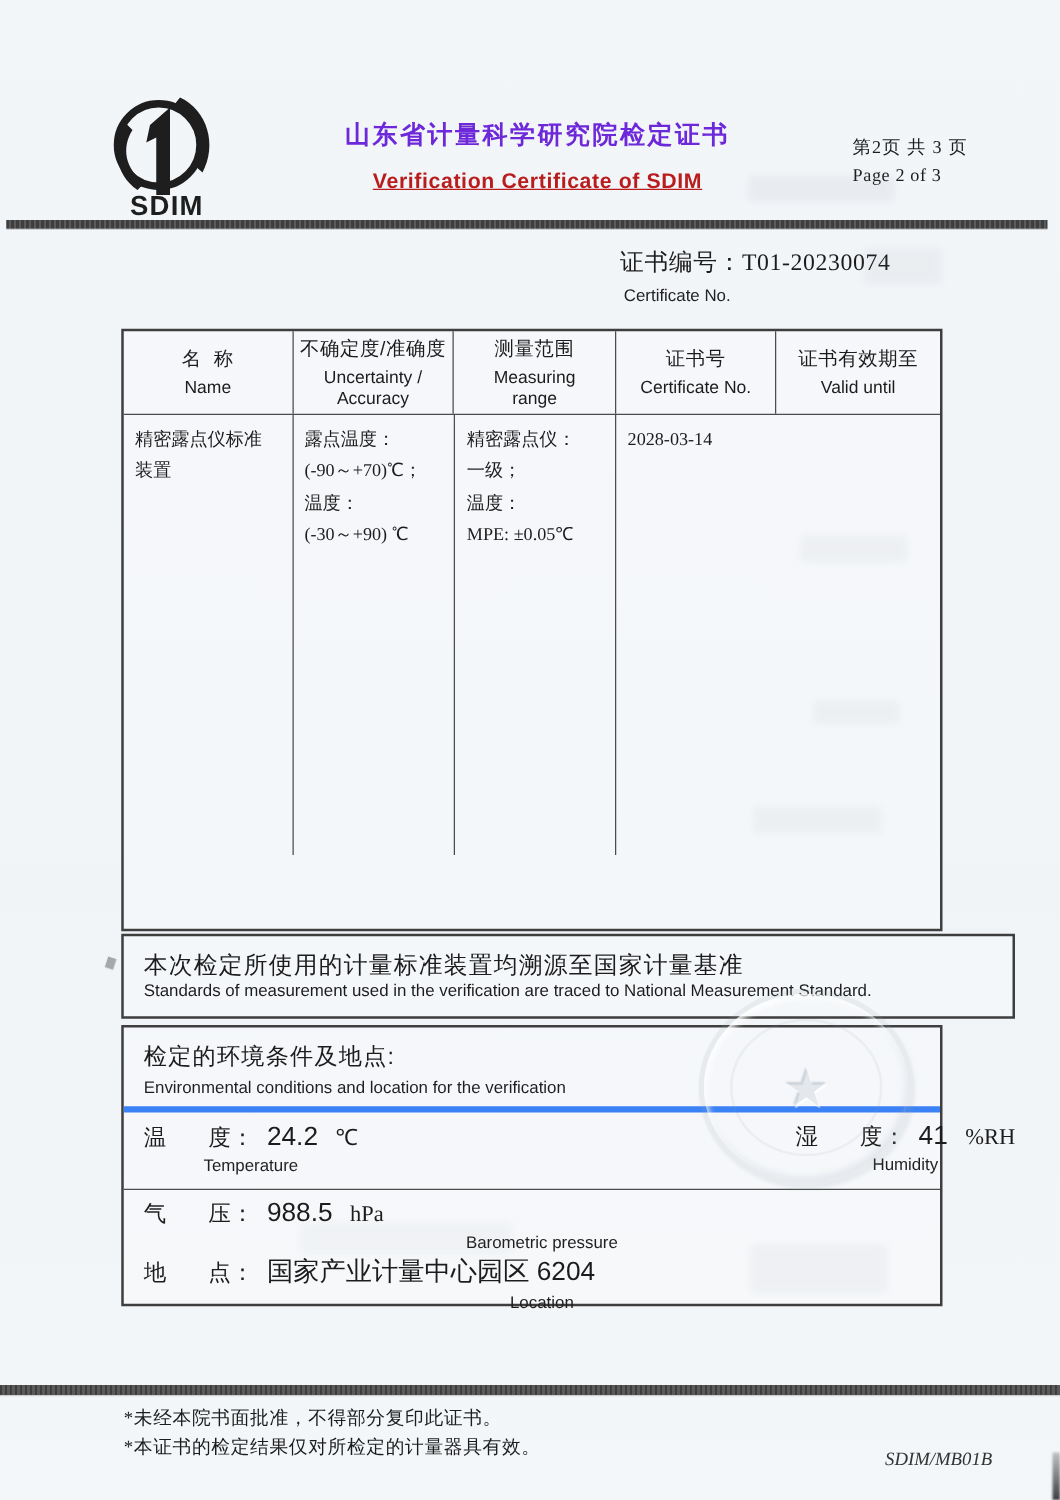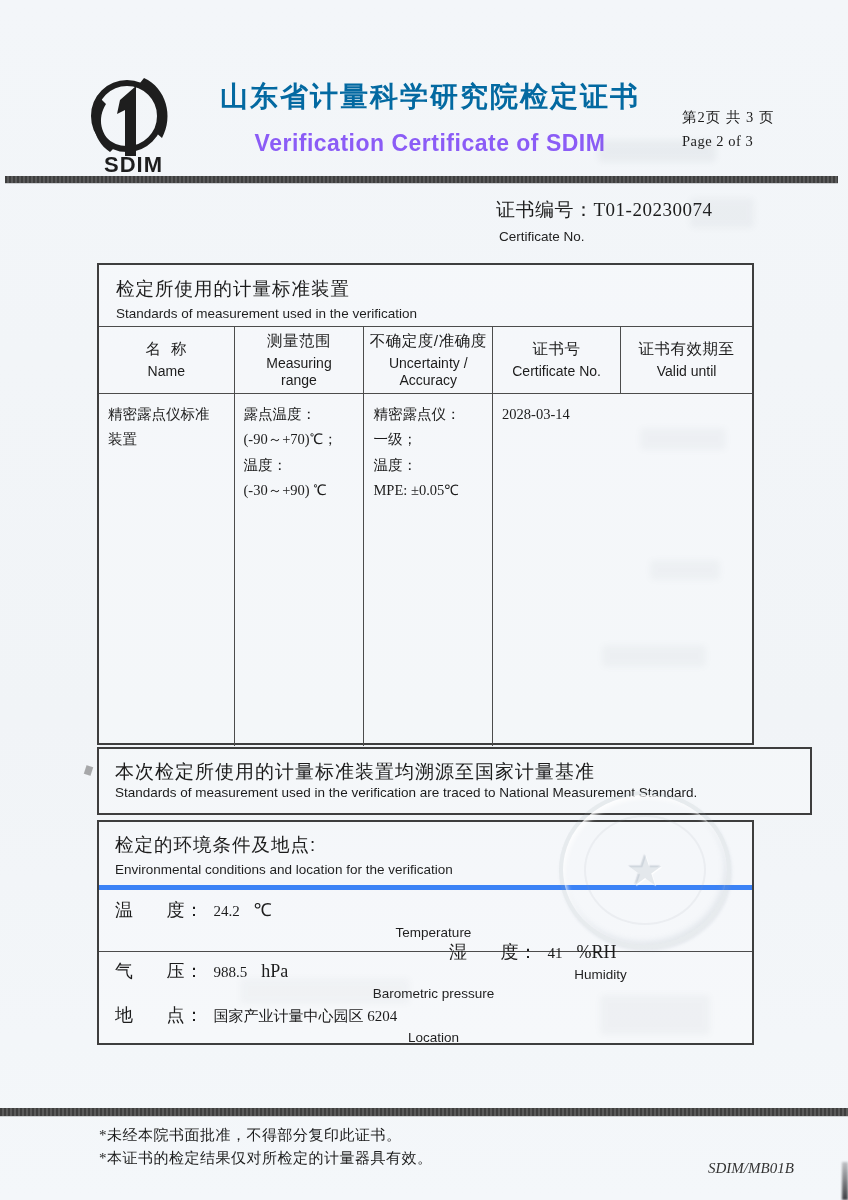--- a/index.html
+++ b/index.html
@@ -10,26 +10,26 @@
     -webkit-font-smoothing:antialiased;
   }
   .abs{position:absolute;}
   .pre{white-space:pre;}
   .prelines{white-space:pre-line;}
 
   
   .logo{left:74px;top:72px;width:112px;height:102px;text-align:right;}
   .title-block{left:190px;top:78px;width:480px;text-align:center;}
   .title-zh{
-    font-family:"Liberation Serif", serif;font-weight:bold;font-size:28px;
-    letter-spacing:2px;color:#0369a1;
+    font-family:"Liberation Serif", serif;font-weight:bold;font-size:20px;
+    letter-spacing:2px;color:#6d28d9;margin-top:16px;
   }
   .title-en{
-    font-family:"Liberation Sans", sans-serif;font-weight:bold;font-size:23px;
-    margin-top:14px;color:#8b5cf6;letter-spacing:.5px;
+    font-family:"Liberation Sans", sans-serif;font-weight:bold;font-size:17px;
+    margin-top:14px;color:#b91c1c;letter-spacing:.5px;text-decoration:underline;
   }
   .page-info{left:682px;top:108px;width:130px;font-family:"Liberation Serif", serif;}
   .page-info-zh{font-size:14.5px;letter-spacing:1px;}
   .page-info-en{font-size:14.5px;margin-top:6px;letter-spacing:.5px;}
 
   .rule{height:7px;background:repeating-linear-gradient(90deg,#3e3e3e 0 2px,#5a5a5a 2px 4px);
         box-shadow:0 1px 0 rgba(0,0,0,.15);}
   .rule-top{left:5px;right:10px;top:176px;}
   .rule-bottom{left:0;right:0;top:1108px;height:8px;}
 
@@ -57,27 +57,27 @@
   .head-zh{font-size:15.5px;letter-spacing:.5px;}
   .head-en{font-size:14px;margin-top:3px;line-height:1.25;}
   .data-cell{padding:8px 6px 0 9px;font-family:"Liberation Serif", serif;font-size:14.5px;line-height:1.75;}
 
   .trace-box{left:97px;top:747px;width:715px;height:68px;}
   .trace-zh{font-size:19px;font-weight:500;letter-spacing:1px;padding:10px 0 0 16px;}
   .trace-en{font-size:13.5px;margin-top:0;padding-left:16px;}
 
   .env-box{left:97px;top:820px;width:657px;height:225px;}
   .env-title-row{height:68px;border-bottom:5px solid #3b82f6;box-sizing:border-box;padding:10px 0 0 16px;}
-  .env-mid-row{height:62px;border-bottom:1px solid #4c4c4c;box-sizing:border-box;display:flex;padding-top:7px;flex-direction:column;}
+  .env-mid-row{height:62px;border-bottom:1px solid #4c4c4c;box-sizing:border-box;display:flex;padding-top:7px;}
   .env-bottom-row{box-sizing:border-box;padding:7px 0 0 0;}
   .env-item{padding-left:16px;}
   .env-item.hum{padding-left:0;margin-left:350px;}
   .env-line{display:flex;align-items:baseline;}
   .env-label{font-size:18px;letter-spacing:.5px;}
-  .env-value{font-family:Liberation Serif, serif;font-size:15px;margin-left:10px;text-align:center;}
+  .env-value{font-family:Liberation Sans, sans-serif;font-size:21px;margin-left:10px;text-align:center;}
   .env-unit{font-family:"Liberation Serif", serif;font-size:18px;margin-left:14px;}
   .env-en{font-size:13.5px;margin-top:3px;color:#1f1f1f;text-align:center;}
 
   
   .notes{left:99px;top:1124px;font-family:"Liberation Serif", serif;font-size:15px;line-height:23px;letter-spacing:.5px;}
   .form-code{left:708px;top:1160px;font-family:"Liberation Serif", serif;font-style:italic;font-size:15px;color:#333;}
 
   
   .seal{left:559px;top:791px;width:164px;height:150px;border-radius:50%;
     border:4px solid rgba(150,160,170,.14);
@@ -116,38 +116,34 @@
 <div class="abs rule rule-top"></div>
 
 <div class="abs cert-block">
   <div class="cert-line">
     <span>证书编号：</span><span>T01-20230074</span>
   </div>
   <div class="cert-en">Certificate No.</div>
 </div>
 
 <div class="abs box main-table">
-  <div class="tbl-title-row sec-title">
-    <div class="sec-title-zh">检定所使用的计量标准装置</div>
-    <div class="sec-title-en">Standards of measurement used in the verification</div>
-  </div>
   <div class="tbl-head-row">
     <div class="col head-cell">
       <div class="head-zh pre">名  称</div>
       <div class="head-en prelines">Name</div>
     </div>
+    <div class="col c3 head-cell">
+      <div class="head-zh">不确定度/准确度</div>
+      <div class="head-en prelines">Uncertainty /
+Accuracy</div>
+    </div>
     <div class="col c2 head-cell">
       <div class="head-zh">测量范围</div>
       <div class="head-en prelines">Measuring
 range</div>
-    </div>
-    <div class="col c3 head-cell">
-      <div class="head-zh">不确定度/准确度</div>
-      <div class="head-en prelines">Uncertainty /
-Accuracy</div>
     </div>
     <div class="col c4 head-cell">
       <div class="head-zh">证书号</div>
       <div class="head-en prelines">Certificate No.</div>
     </div>
     <div class="col c5 head-cell">
       <div class="head-zh">证书有效期至</div>
       <div class="head-en prelines">Valid until</div>
     </div>
   </div>

